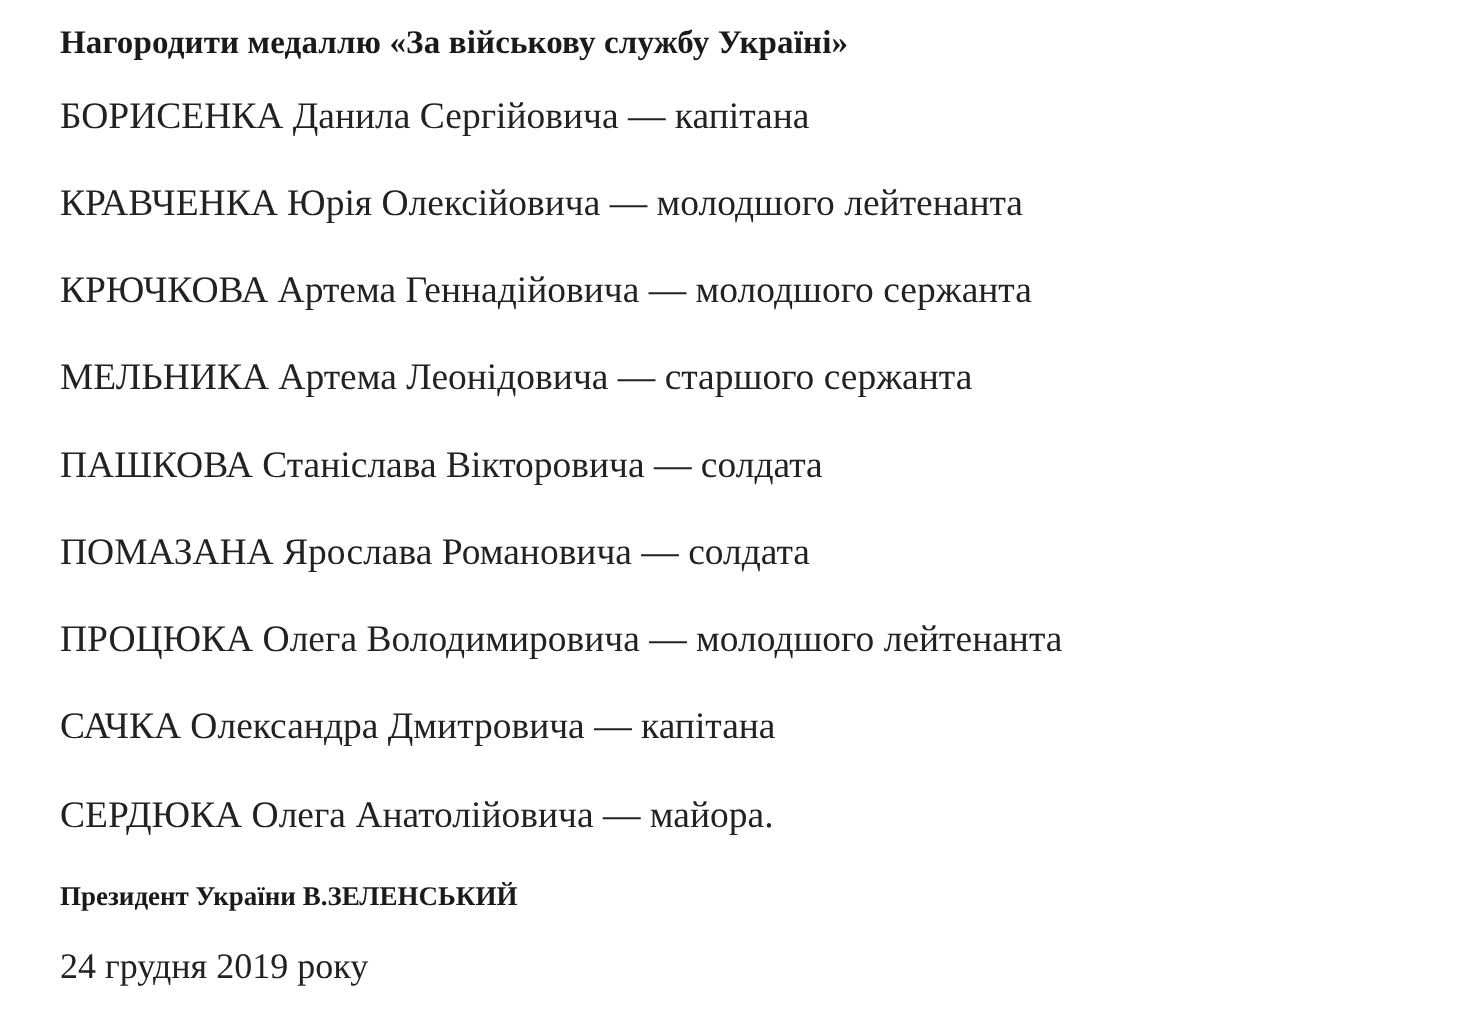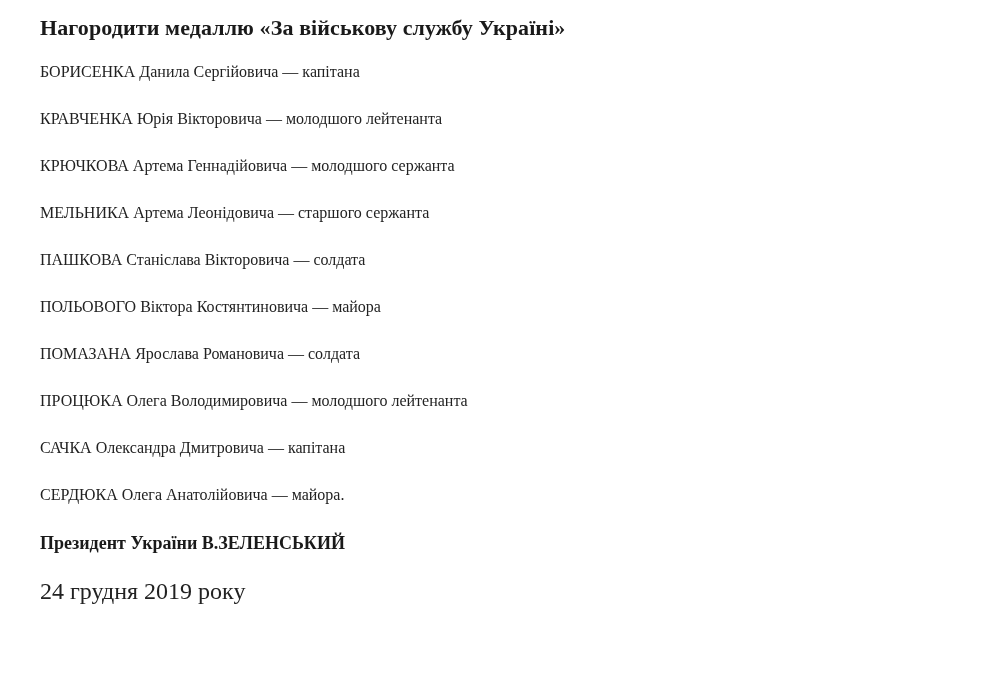--- a/index.html
+++ b/index.html
@@ -20,21 +20,21 @@
   }
   .doc-heading {
     font-size: 22px;
     font-weight: bold;
     line-height: 1.25;
     margin: 0 0 20px 0;
     color: #1a1a1a;
     letter-spacing: 0.1px;
   }
   .award-line {
-    font-size: 16px;
+    font-size: 25px;
     line-height: 1.25;
     margin: 0 0 27px 0;
     color: #222222;
     white-space: nowrap;
   }
   .signature {
     font-size: 18px;
     font-weight: bold;
     line-height: 1.25;
     margin: 0 0 22px 0;
@@ -48,25 +48,24 @@
   }
 </style>
 </head>
 <body>
 
 <div class="document">
 
   <p class="doc-heading">Нагородити медаллю «За військову службу Україні»</p>
 
   <p class="award-line">БОРИСЕНКА Данила Сергійовича — капітана</p>
-  <p class="award-line">КРАВЧЕНКА Юрія Вікторовича — молодшого лейтенанта</p>
+  <p class="award-line">КРАВЧЕНКА Юрія Олексійовича — молодшого лейтенанта</p>
   <p class="award-line">КРЮЧКОВА Артема Геннадійовича — молодшого сержанта</p>
   <p class="award-line">МЕЛЬНИКА Артема Леонідовича — старшого сержанта</p>
   <p class="award-line">ПАШКОВА Станіслава Вікторовича — солдата</p>
-  <p class="award-line">ПОЛЬОВОГО Віктора Костянтиновича — майора</p>
   <p class="award-line">ПОМАЗАНА Ярослава Романовича — солдата</p>
   <p class="award-line">ПРОЦЮКА Олега Володимировича — молодшого лейтенанта</p>
   <p class="award-line">САЧКА Олександра Дмитровича — капітана</p>
   <p class="award-line">СЕРДЮКА Олега Анатолійовича — майора.</p>
 
   <p class="signature">Президент України В.ЗЕЛЕНСЬКИЙ</p>
 
   <p class="doc-date">24 грудня 2019 року</p>
 
 </div>

